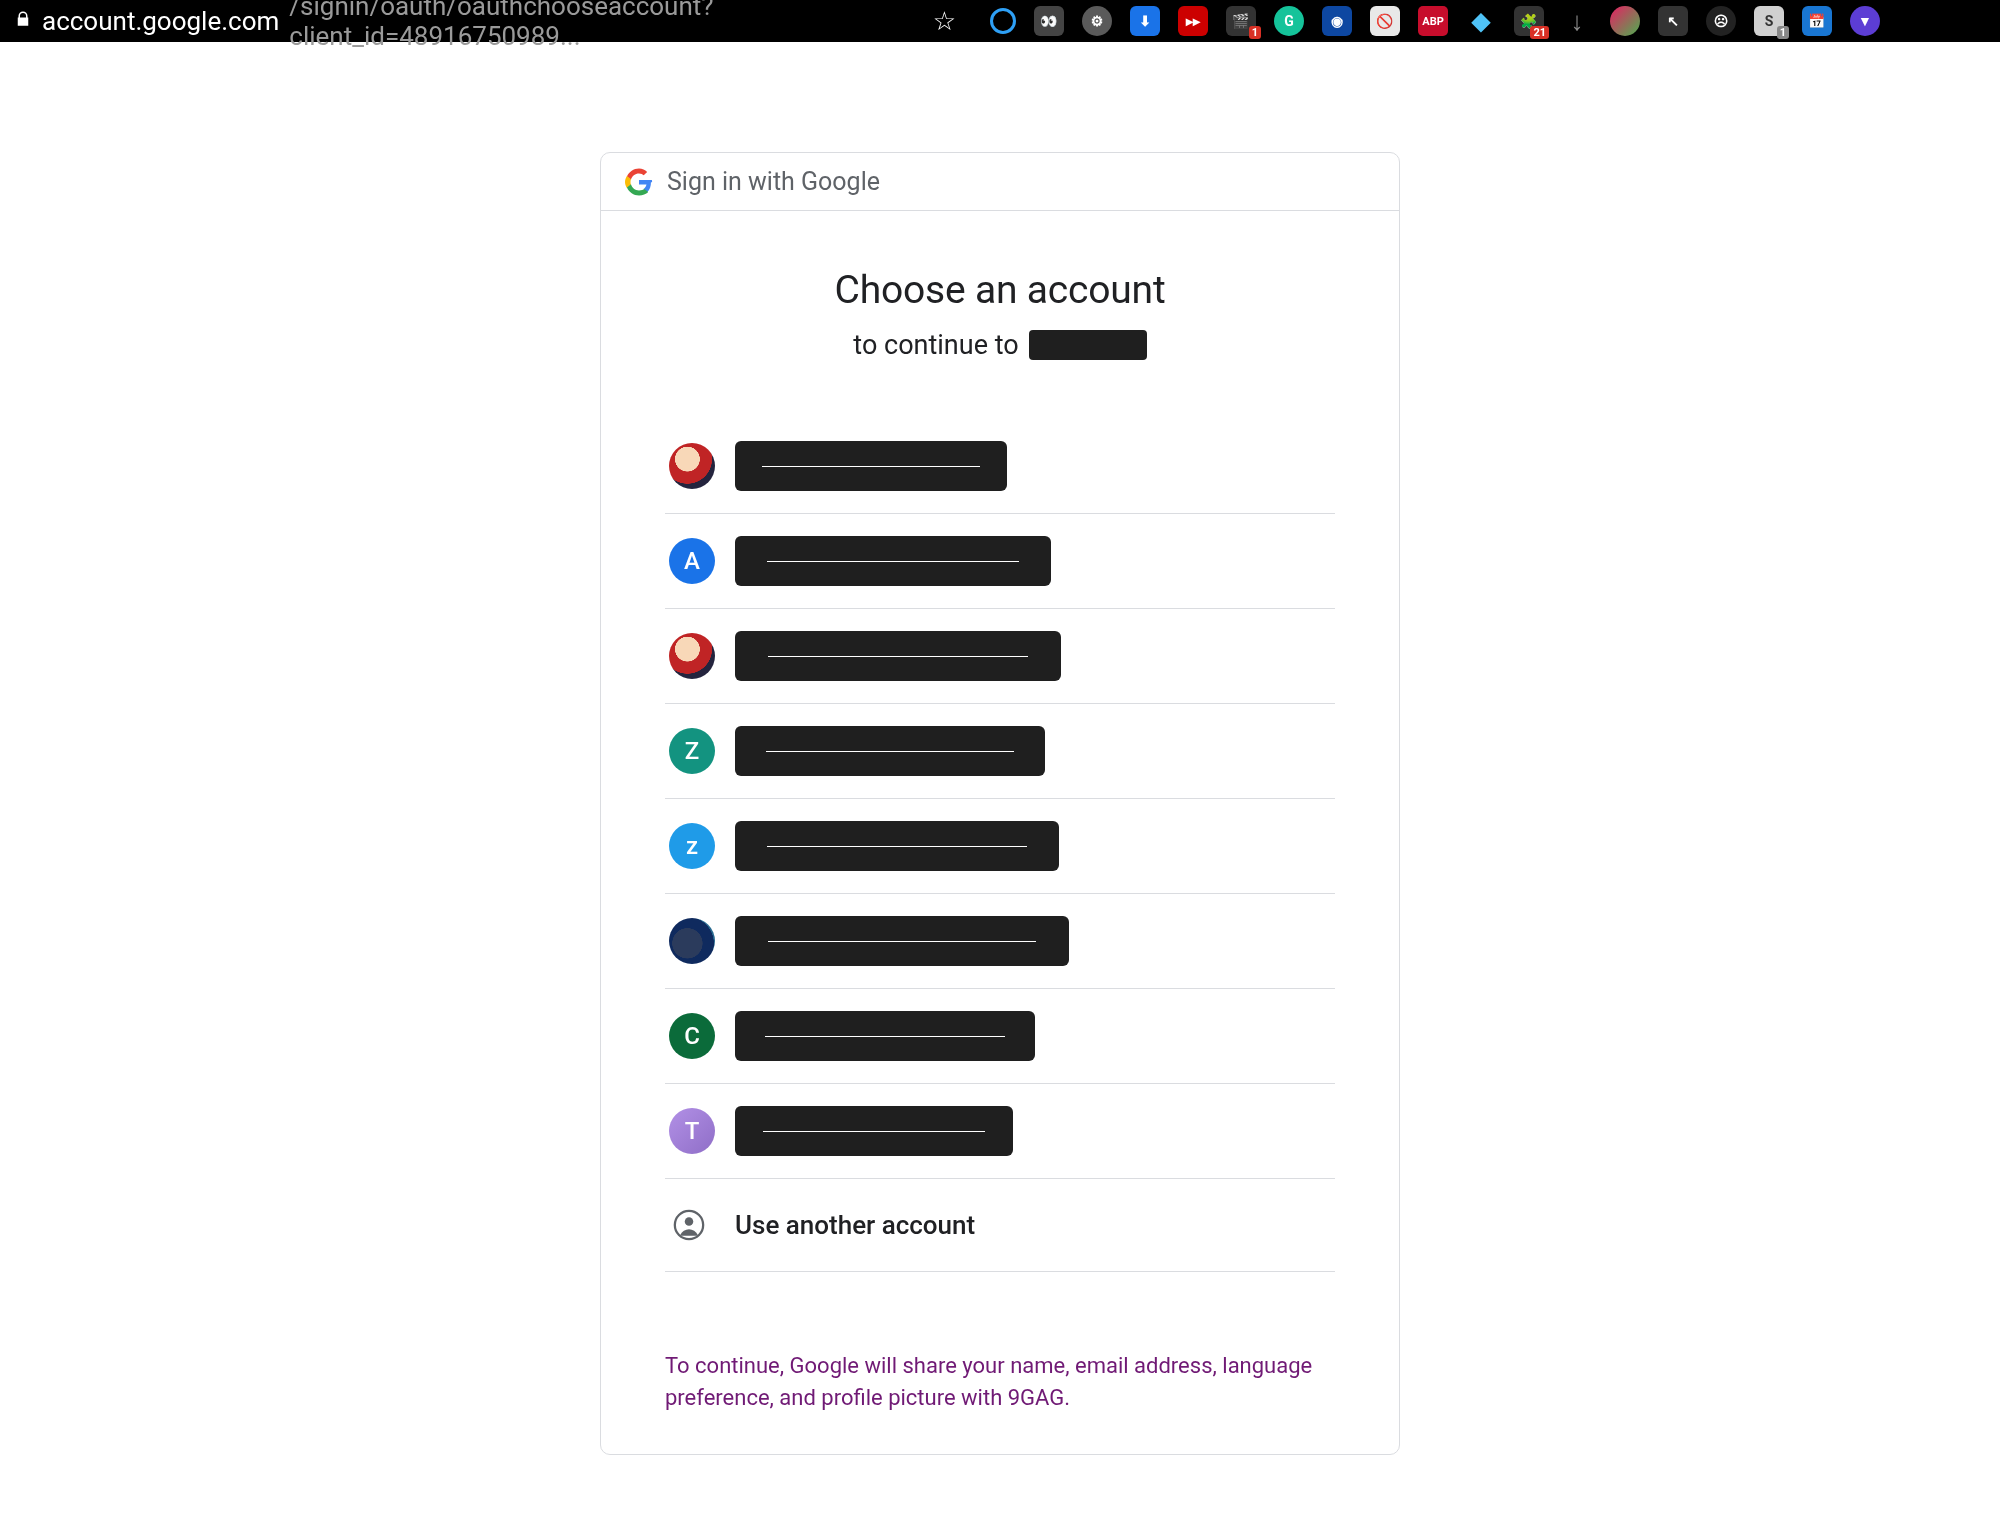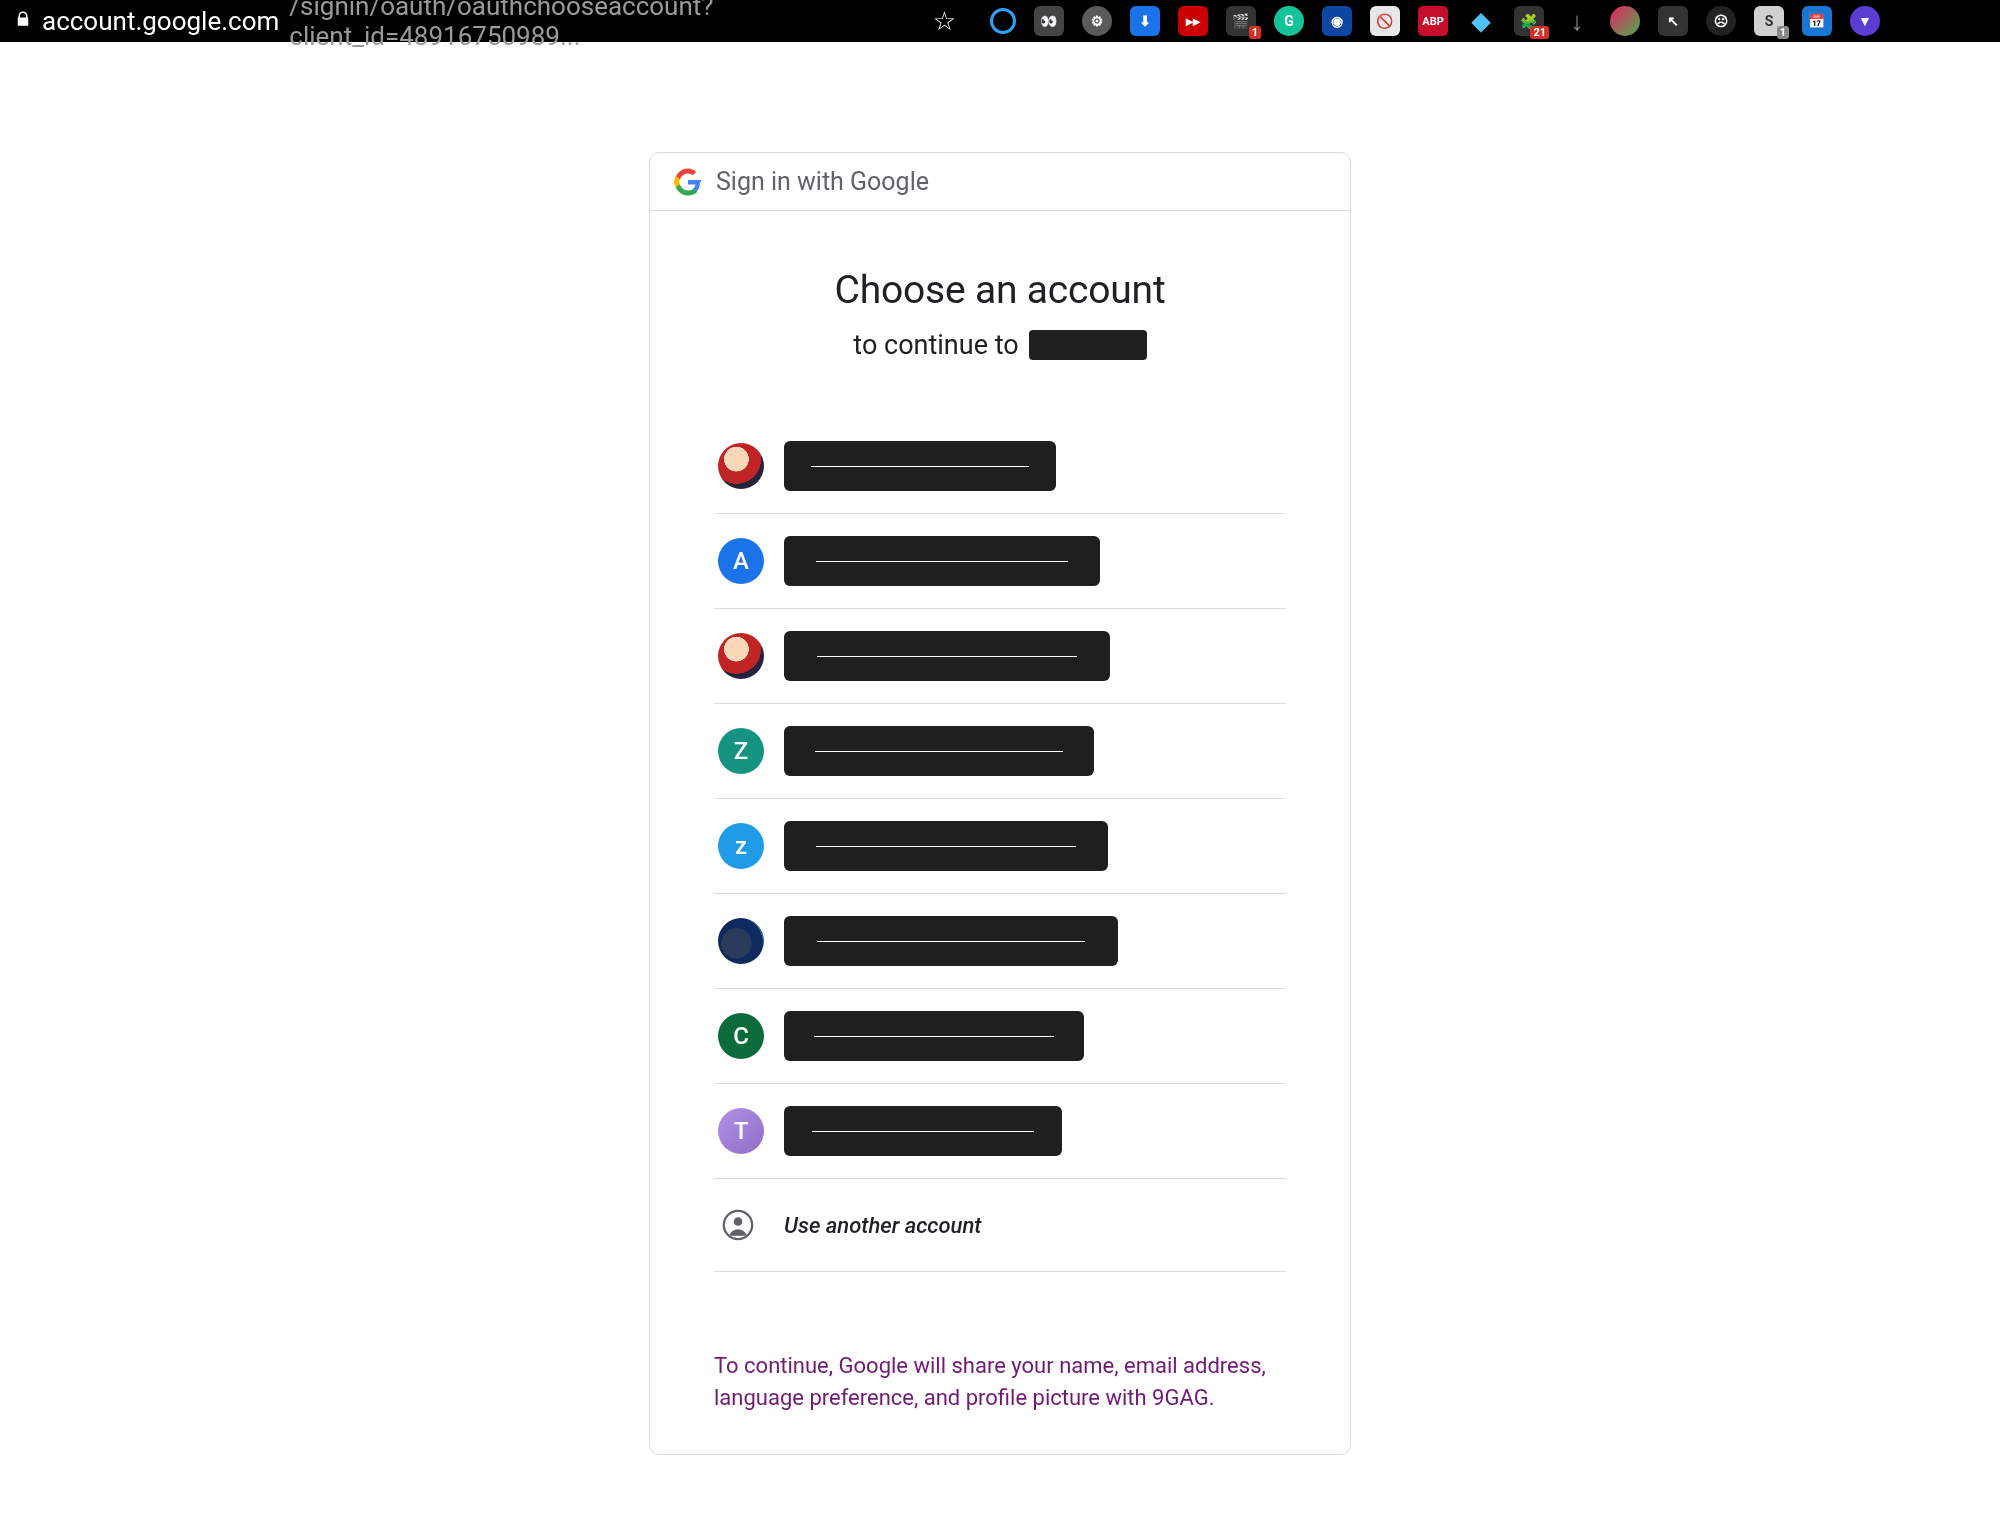--- a/index.html
+++ b/index.html
@@ -37,21 +37,21 @@
       font-size: 14px; font-weight: bold; color: #fff; position: relative;
     }
     .badge {
       position: absolute; bottom: -3px; right: -5px;
       background: #d93025; color: #fff; font-size: 11px;
       padding: 0px 3px; border-radius: 3px; font-weight: bold;
     }
 
     .page-wrap { display: flex; flex-direction: column; align-items: center; padding-top: 110px; }
     .card {
-      width: 702px;
+      width: 800px;
       border: 1px solid #dadce0;
       border-radius: 10px;
       overflow: hidden;
     }
     .card-head {
       display: flex; align-items: center; gap: 14px;
       padding: 14px 24px;
       border-bottom: 1px solid #dadce0;
     }
     .g-logo { width: 28px; height: 28px; }
@@ -80,21 +80,21 @@
       background: #1f1f1f;
       border-radius: 6px;
       position: relative;
       display:flex; align-items:center; justify-content:center;
     }
     .redact-line {
       width: 80%; height: 1px; background: #fff;
     }
     .use-another { display:flex; align-items:center; gap: 28px; padding: 28px 6px; border-bottom:1px solid #dadce0; cursor:pointer;}
     .person-icon { width: 36px; height: 36px; color: #5f6368; display:flex; align-items:center; justify-content:center;}
-    .use-another-label { font-size: 22px; color: #202124; font-weight:500;font-style:italic;}
+    .use-another-label { font-size: 26px; color: #202124; font-weight:500;}
 
     .disclosure { font-size: 22px; color: #701a75; line-height: 1.45; margin-top: 78px; }
 
     
     .av-img1 { background: radial-gradient(circle at 40% 35%, #f8d8b8 30%, #c02425 31% 60%, #24243e 61%);}
     .av-img2 { background: radial-gradient(circle at 40% 55%, #2b3b5c 0 40%, #0f2a5e 41% 70%, #27688e 71%);}
     .av-img3 { background: linear-gradient(135deg, #b290e6, #8f6ec7);}
   </style>
 </head>
 <body>

